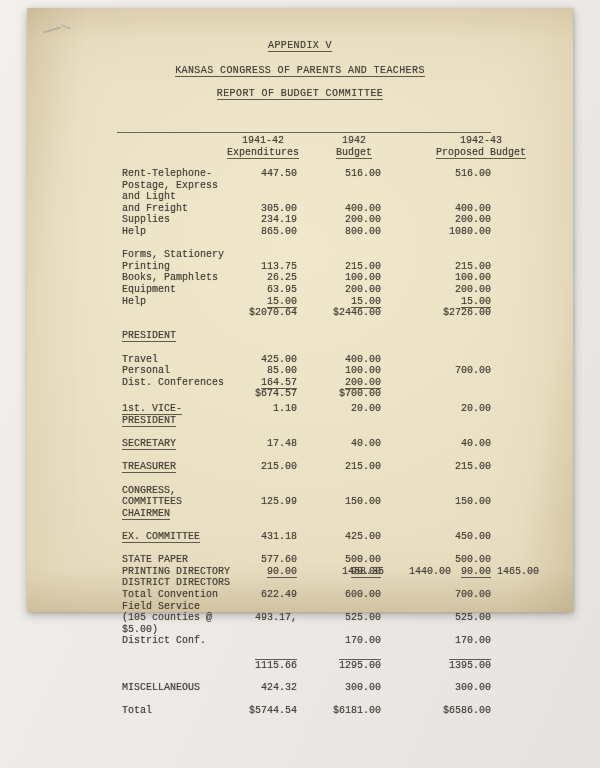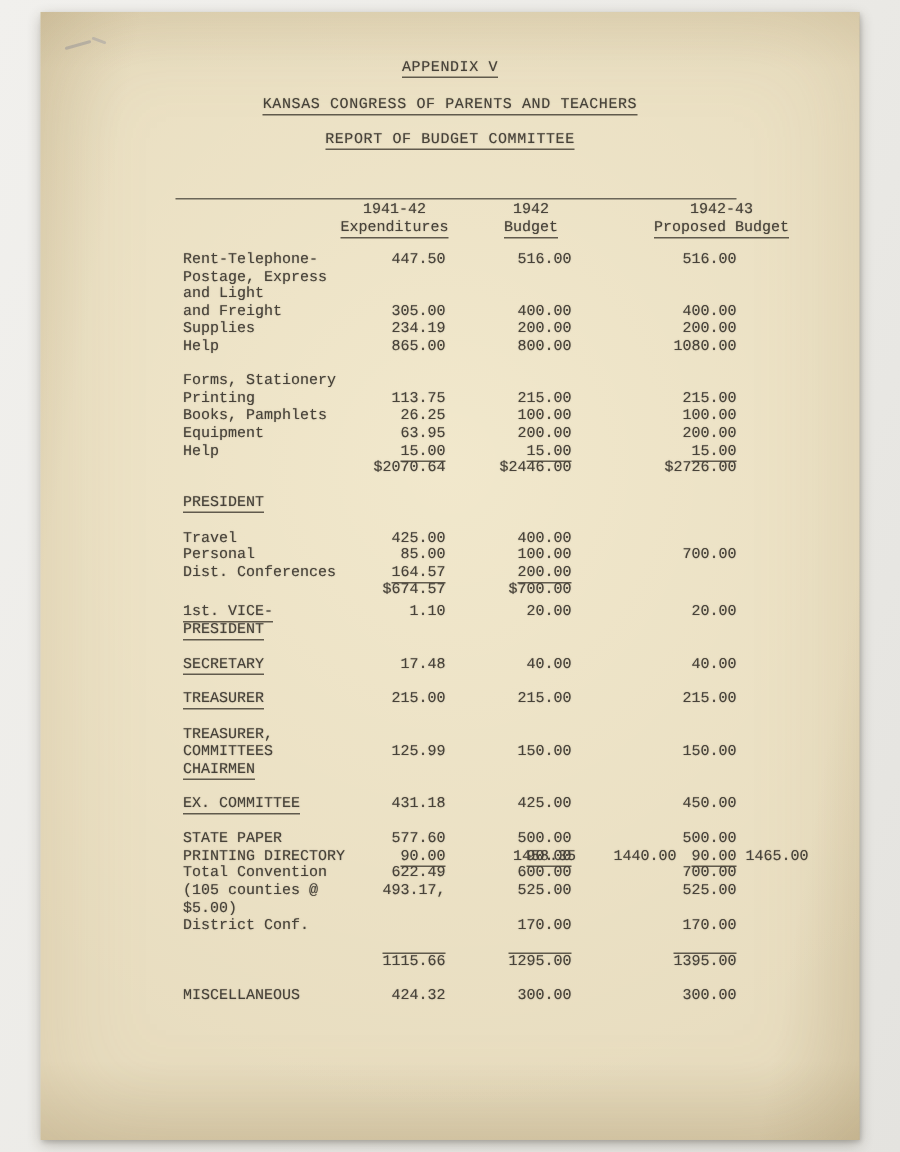--- a/index.html
+++ b/index.html
@@ -6,21 +6,21 @@
   body{
     width:600px;height:768px;
     background:#ecebe7;
     font-family:"Liberation Mono","DejaVu Sans Mono",monospace;
   }
   .scene{
     position:relative;width:600px;height:768px;overflow:hidden;
     background:linear-gradient(115deg,#f1f0ed 0%,#ebeae6 55%,#e4e3df 100%);
   }
   .paper{
-    position:absolute;left:27px;top:8px;width:546px;height:752px;
+    position:absolute;left:27px;top:8px;width:546px;height:604px;
     background:
       radial-gradient(ellipse 120% 95% at 50% 40%, rgba(255,248,222,.40), rgba(255,248,222,0) 62%),
       linear-gradient(100deg, rgba(158,138,94,.20), rgba(0,0,0,0) 10%, rgba(0,0,0,0) 90%, rgba(158,138,94,.22)),
       linear-gradient(0deg, rgba(150,130,88,.22), rgba(0,0,0,0) 7%, rgba(0,0,0,0) 95%, rgba(158,138,94,.12)),
       #e8ddc0;
     box-shadow:0 3px 9px rgba(60,50,30,.30), 1px 1px 3px rgba(0,0,0,.15), inset 0 0 70px rgba(168,143,95,.22);
     color:#474239;
     font-size:10px;
   }
   .txt{display:inline-block;text-shadow:0 0 0.8px rgba(71,66,57,.55);white-space:pre;}
@@ -200,21 +200,21 @@
         </div>
         <div class="line"></div>
         <div class="line">
           <span class="lbl"><span class="txt u">TREASURER</span></span>
           <span class="val c1"><span class="txt">215.00</span></span>
           <span class="val c2"><span class="txt">215.00</span></span>
           <span class="val c3"><span class="txt">215.00</span></span>
         </div>
         <div class="line"></div>
         <div class="line">
-          <span class="lbl"><span class="txt">TREASURER,</span></span>
+          <span class="lbl"><span class="txt">CONGRESS,</span></span>
         </div>
         <div class="line">
           <span class="lbl"><span class="txt">COMMITTEES</span></span>
           <span class="val c1"><span class="txt">125.99</span></span>
           <span class="val c2"><span class="txt">150.00</span></span>
           <span class="val c3"><span class="txt">150.00</span></span>
         </div>
         <div class="line">
           <span class="lbl"><span class="txt u">CHAIRMEN</span></span>
         </div>
@@ -235,26 +235,32 @@
         <div class="line">
           <span class="lbl"><span class="txt">PRINTING DIRECTORY</span></span>
           <span class="val c1"><span class="txt u">90.00</span></span>
           <span class="ext e1"><span class="txt">1458.35</span></span>
           <span class="val c2"><span class="txt u">90.00</span></span>
           <span class="ext e2"><span class="txt">1440.00</span></span>
           <span class="val c3"><span class="txt u">90.00</span></span>
           <span class="ext e3"><span class="txt">1465.00</span></span>
         </div>
         <div class="line">
+          <span class="lbl"><span class="txt">DISTRICT DIRECTORS</span></span>
+        </div>
+        <div class="line">
           <span class="lbl"><span class="txt">Total Convention</span></span>
           <span class="val c1"><span class="txt">622.49</span></span>
           <span class="val c2"><span class="txt">600.00</span></span>
           <span class="val c3"><span class="txt">700.00</span></span>
         </div>
         <div class="line">
+          <span class="lbl"><span class="txt">Field Service</span></span>
+        </div>
+        <div class="line">
           <span class="lbl"><span class="txt">(105 counties @</span></span>
           <span class="val c1"><span class="txt">493.17,</span></span>
           <span class="val c2"><span class="txt">525.00</span></span>
           <span class="val c3"><span class="txt">525.00</span></span>
         </div>
         <div class="line">
           <span class="lbl"><span class="txt">$5.00)</span></span>
         </div>
         <div class="line">
           <span class="lbl"><span class="txt">District Conf.</span></span>
@@ -268,16 +274,22 @@
           <span class="val c3"><span class="txt o">1395.00</span></span>
         </div>
         <div class="line"></div>
         <div class="line">
           <span class="lbl"><span class="txt">MISCELLANEOUS</span></span>
           <span class="val c1"><span class="txt">424.32</span></span>
           <span class="val c2"><span class="txt">300.00</span></span>
           <span class="val c3"><span class="txt">300.00</span></span>
         </div>
         <div class="line"></div>
+        <div class="line">
+          <span class="lbl"><span class="txt">Total</span></span>
+          <span class="val c1"><span class="txt">$5744.54</span></span>
+          <span class="val c2"><span class="txt">$6181.00</span></span>
+          <span class="val c3"><span class="txt">$6586.00</span></span>
+        </div>
       </div>
 
   </div>
 </div>
 
 </body></html>

